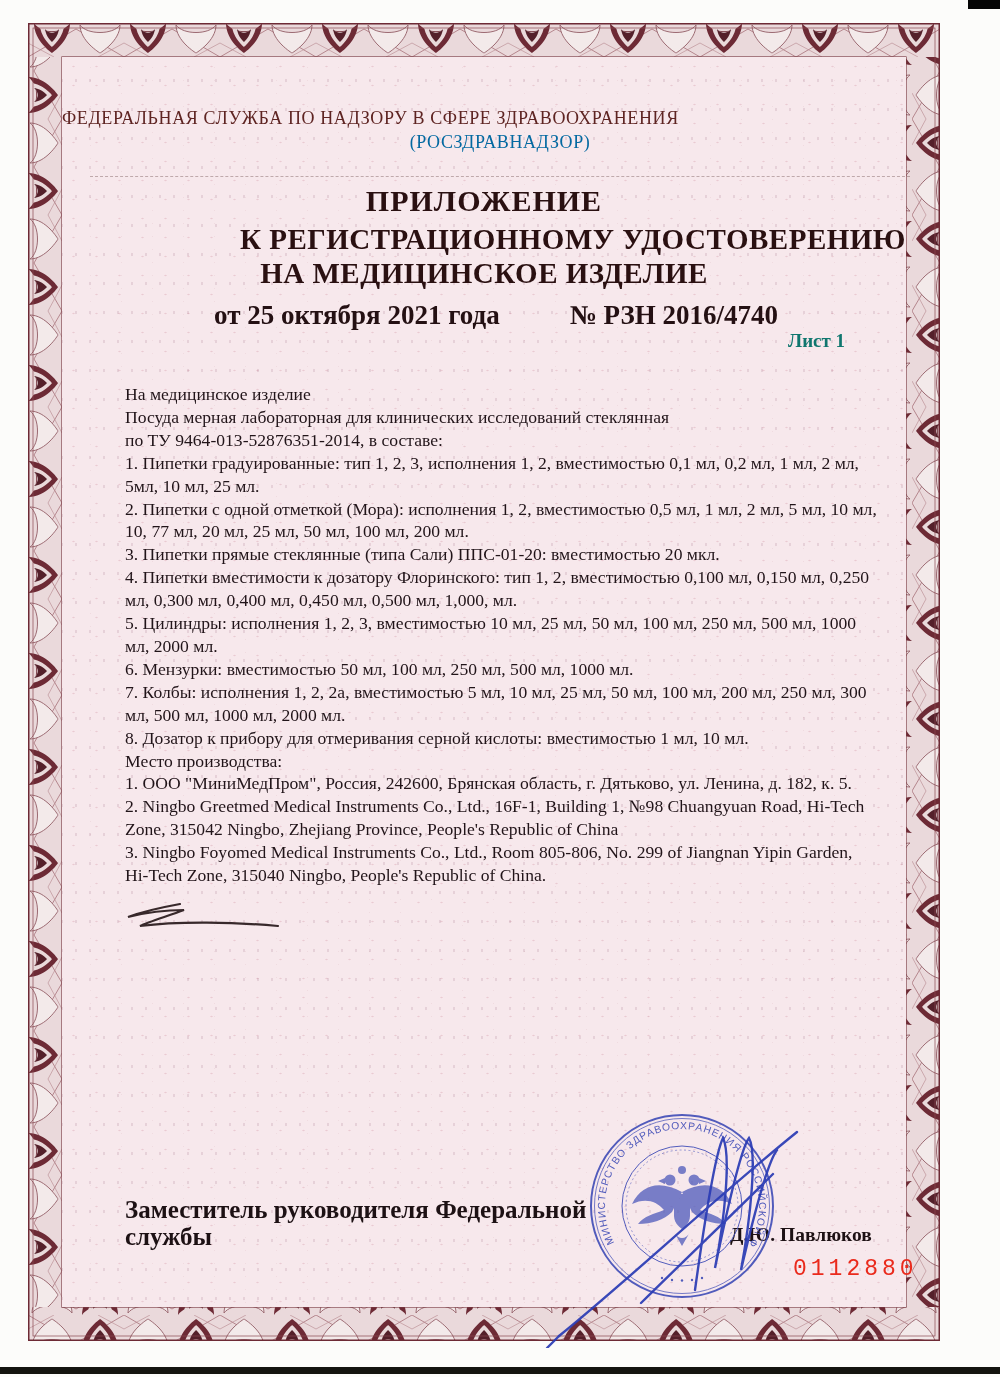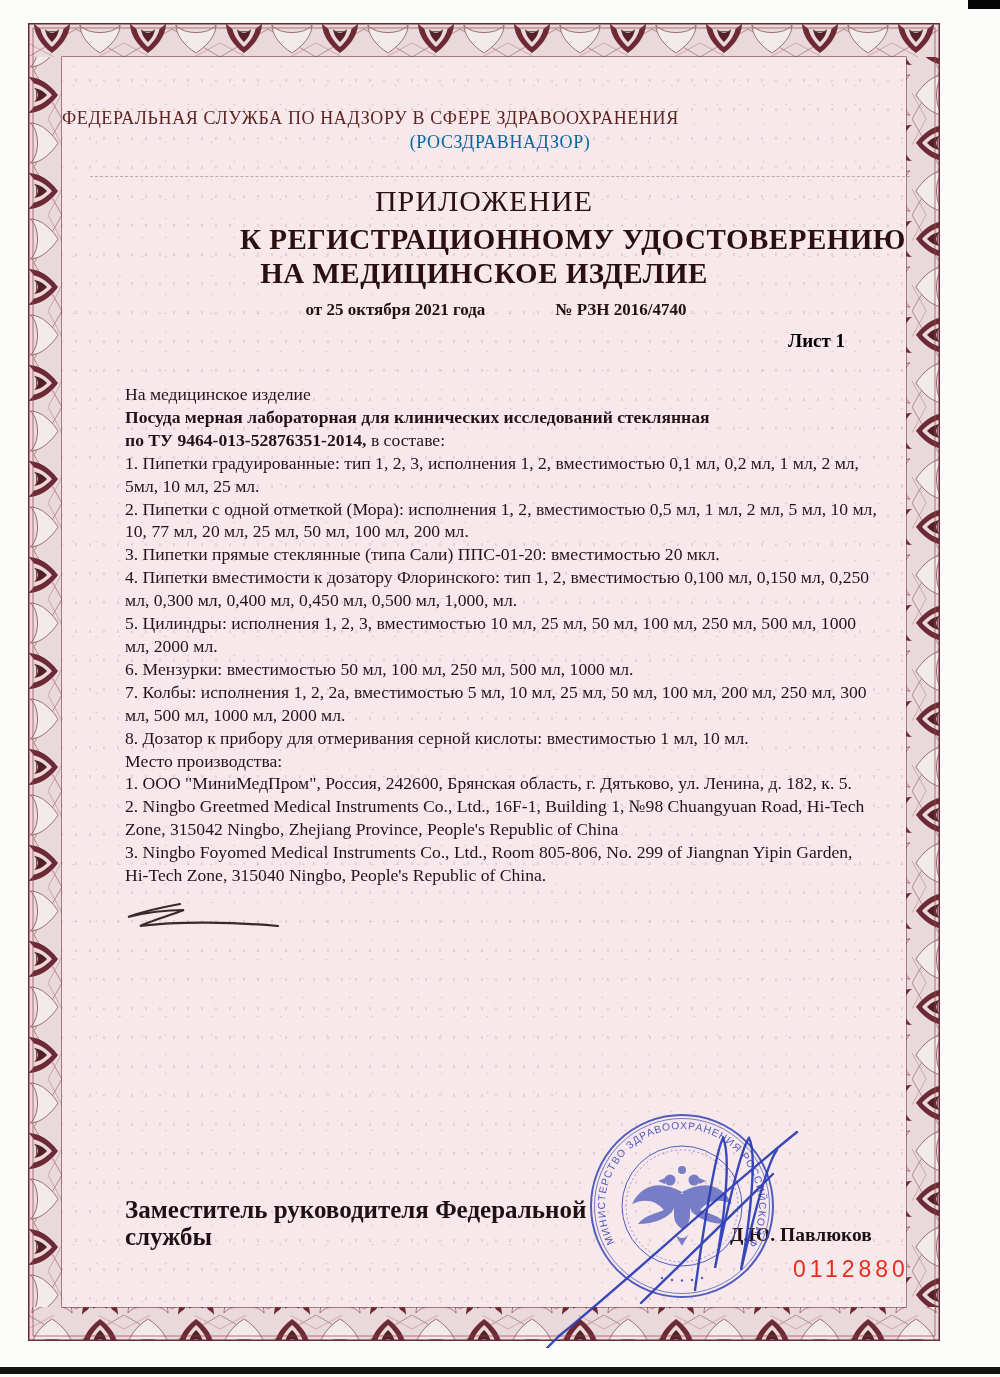--- a/index.html
+++ b/index.html
@@ -27,47 +27,47 @@
   }
 
   .authority-line1{position:absolute;left:62px;top:108px;width:844px;text-align:left;
     font-size:18px;letter-spacing:.6px;color:#5e2422;font-weight:400;}
   .authority-line2{position:absolute;left:78px;top:132px;width:844px;text-align:center;
     font-size:18px;letter-spacing:.6px;color:#0369a1;}
   .header-separator{position:absolute;left:90px;top:176px;width:820px;height:0;
     border-top:1px dashed rgba(100,65,65,.38);}
 
   .title-line1{position:absolute;left:62px;top:184px;width:844px;text-align:center;
-    font-size:30px;font-weight:normal;letter-spacing:1px;color:#2a1011;}
+    font-size:30px;font-weight:bold;letter-spacing:1px;color:#2a1011;}
   .title-line2{position:absolute;left:62px;top:223px;width:844px;text-align:right;
     font-size:29px;font-weight:bold;letter-spacing:.5px;color:#2a1011;}
   .title-line3{position:absolute;left:62px;top:257px;width:844px;text-align:center;
     font-size:29px;font-weight:bold;letter-spacing:.5px;color:#2a1011;}
 
   .date-row{position:absolute;left:62px;top:300px;width:844px;display:flex;
     justify-content:center;gap:70px;transform:translateX(12px);
-    font-size:17px;font-weight:bold;color:#241013;}
-  .sheet-label{position:absolute;left:788px;top:330px;font-size:19px;font-weight:bold;color:#000000;}
+    font-size:27px;font-weight:bold;color:#241013;}
+  .sheet-label{position:absolute;left:788px;top:330px;font-size:19px;font-weight:bold;color:#0f766e;}
 
   .body-block{position:absolute;left:125px;top:383px;width:755px;
     font-size:17.6px;line-height:22.9px;color:#211419;}
   .body-block p{margin:0;}
-  .b{font-weight:bold;}
+  .b{font-weight:normal;}
 
   .hand-mark{position:absolute;left:116px;top:896px;}
 
   .sign-position{position:absolute;left:125px;top:1196px;width:480px;
     font-size:25px;line-height:27px;font-weight:bold;color:#1d1114;}
   .sign-name{position:absolute;left:730px;top:1224px;font-size:19.5px;font-weight:bold;color:#1d1114;}
 
   .stamp{position:absolute;left:584px;top:1106px;opacity:.92;}
   .sig-strokes{position:absolute;left:545px;top:1098px;}
 
   .serial-number{position:absolute;left:793px;top:1256px;
-    font-family:Liberation Sans, sans-serif;
+    font-family:Liberation Mono, monospace;
     font-size:23px;letter-spacing:4px;color:#ea2a1c;}
 </style>
 </head>
 <body>
 
 <svg class="border-svg" width="912" height="1318" viewBox="0 0 912 1318">
   <defs>
     <pattern id="pt" width="96" height="34" patternUnits="userSpaceOnUse">
       <rect width="96" height="34" fill="#ead9db"></rect>
       <path d="M0,34 L48,6 L96,34" fill="none" stroke="#b5868d" stroke-width="1"></path>

